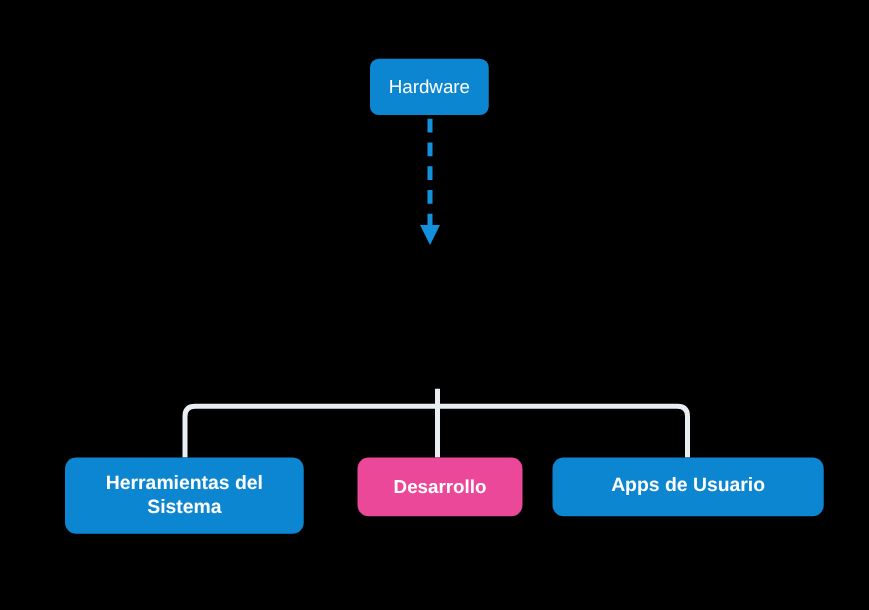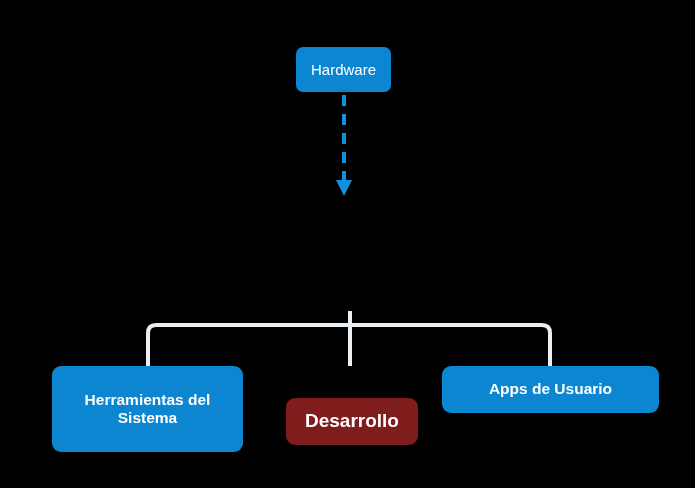--- a/index.html
+++ b/index.html
@@ -62,37 +62,36 @@
     border-radius: 0px;
     font-size: 25px;
     font-weight: bold;
     letter-spacing: 0.2px;
   }
 
   .node-tools {
     left: 52px;
     top: 366px;
     width: 191px;
-    height: 86px;
+    height: 61px;
     background: #0C86D1;
     border-radius: 9px;
     font-size: 15.5px;
     font-weight: bold;
   }
 
   .node-dev {
     left: 286px;
     top: 366px;
     width: 132px;
     height: 47px;
-    background: #7f1d1d;
+    background: #ec4899;
     border-radius: 9px;
-    font-size: 19px;
+    font-size: 15px;
     font-weight: bold;
-    margin-top: 32px;
   }
 
   .node-apps {
     left: 442px;
     top: 366px;
     width: 217px;
     height: 47px;
     background: #0C86D1;
     border-radius: 9px;
     font-size: 15.5px;

